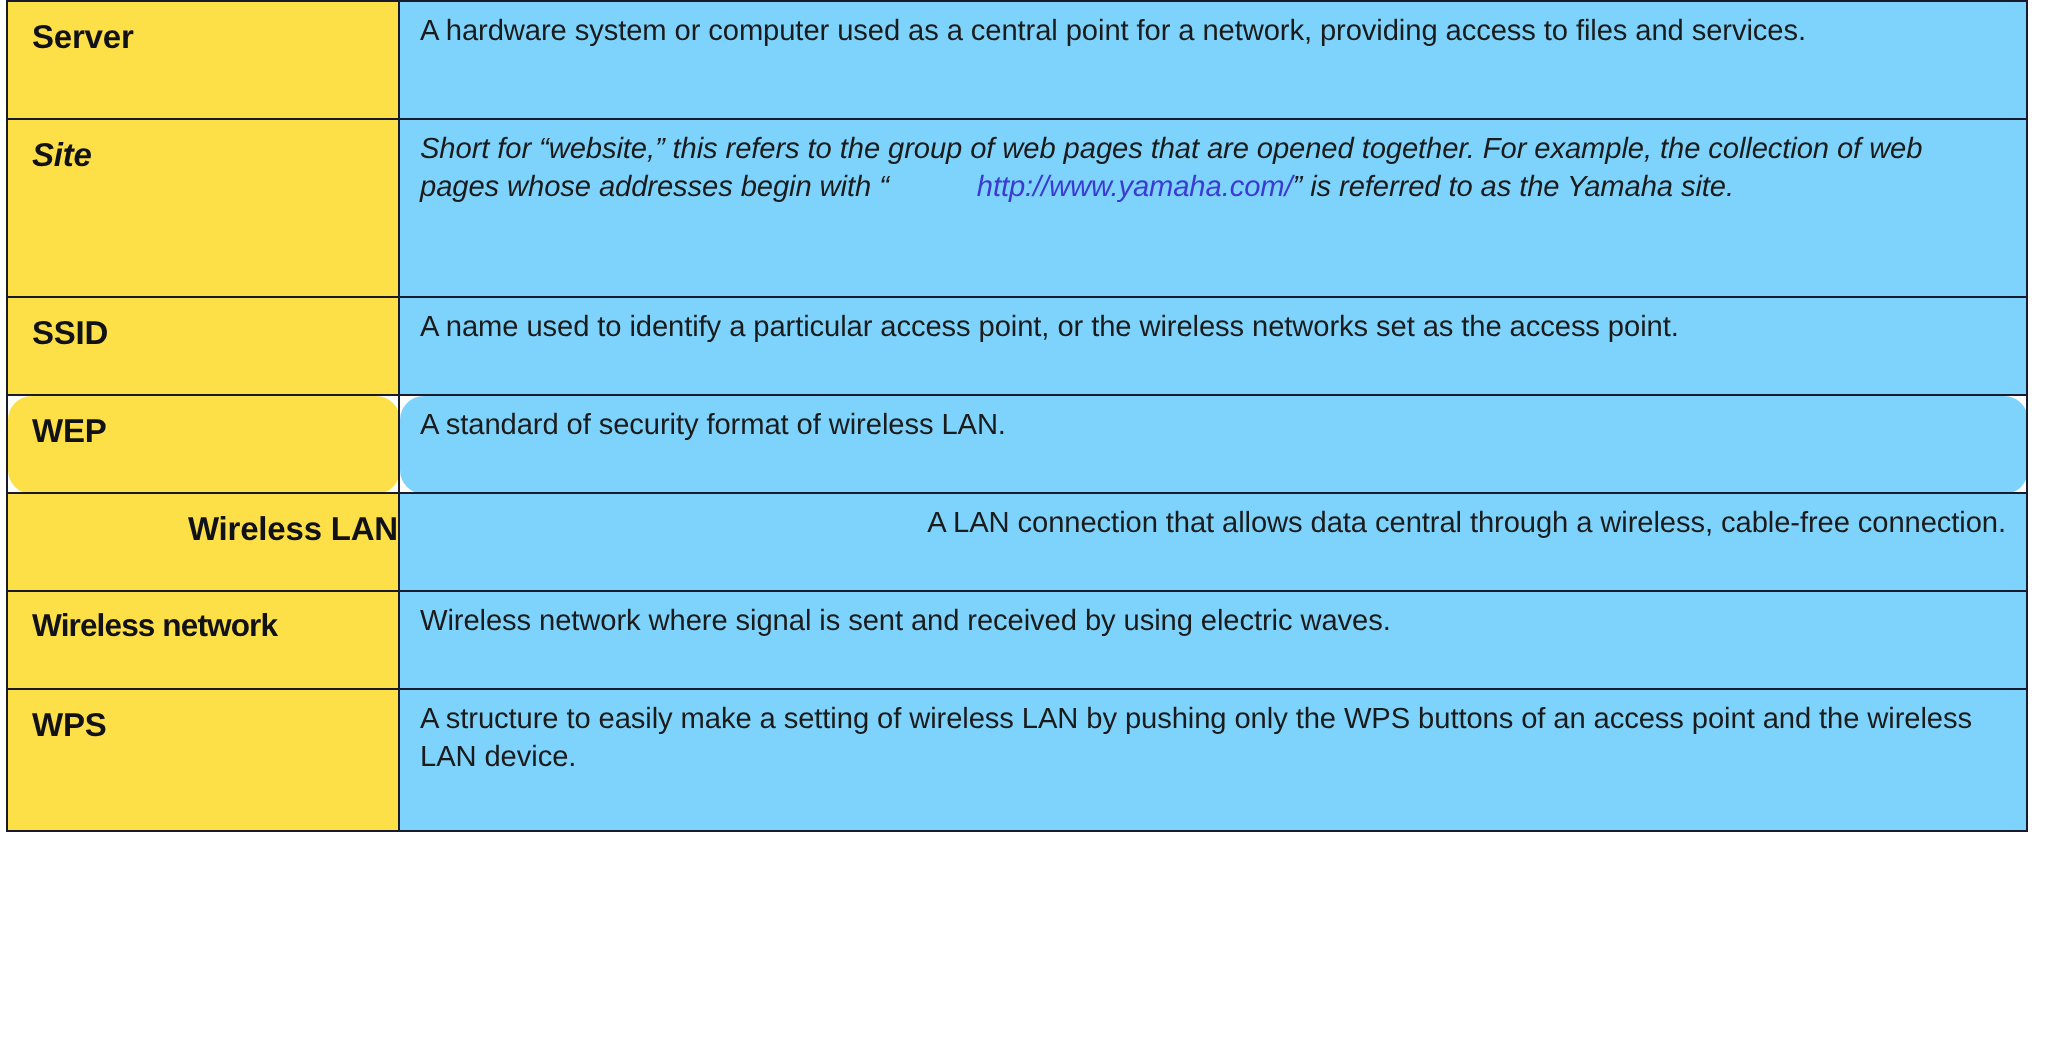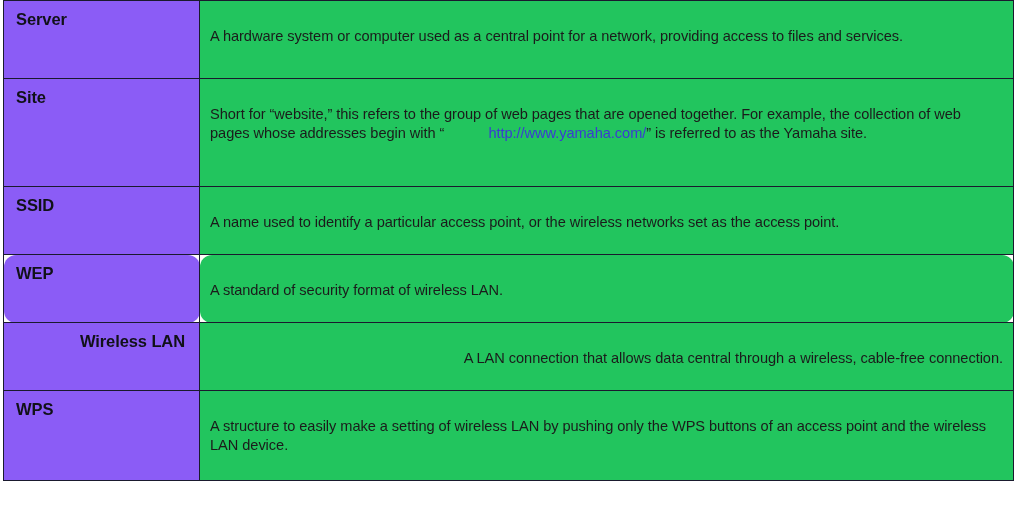--- a/index.html
+++ b/index.html
@@ -28,50 +28,50 @@
     border: 1px solid #1a1a2e;
     vertical-align: top;
     padding: 0;
   }
 
   
   col.term-col { width: 196px; }
   col.desc-col { width: 814px; }
 
   td.term {
-    background: #8b5cf6;
-    padding: 8px 14px 6px 12px;
+    background: #fde047;
+    padding: 8px 0 6px 12px;
     font-weight: bold;
     font-size: 16.5px;
     line-height: 1.28;
     color: #111118;
     letter-spacing: -0.1px;
   }
   td.term.condensed {
     font-size: 15.8px;
     letter-spacing: -0.45px;
   }
 
   td.desc {
-    background: #22c55e;
-    padding: 26px 10px 7px 10px;
+    background: #7dd3fc;
+    padding: 6px 10px 7px 10px;
     font-size: 14.6px;
     line-height: 1.33;
     color: #1b1b1b;
     letter-spacing: -0.05px;
   }
 
   td.desc .link {
     color: #3b3bd2;
     margin-left: 44px;
   }
 
   
   tr.r-server  td { height: 44px; }
-  tr.r-site    td { height: 74px; }
+  tr.r-site    td { height: 74px; font-style: italic; }
   tr.r-ssid    td { height: 34px; }
   tr.r-usb     td { height: 54px; }
   tr.r-wep     td { height: 34px; border-radius: 12px; }
   tr.r-wlan    td { height: 34px; text-align: right; }
   tr.r-wnet    td { height: 34px; }
   tr.r-wpa     td { height: 52px; }
   tr.r-wps     td { height: 56px; }
 </style>
 </head>
 <body>
@@ -95,18 +95,22 @@
       <td class="desc">A name used to identify a particular access point, or the wireless networks set as the access point.</td>
     </tr>
     <tr class="r-wep">
       <td class="term">WEP</td>
       <td class="desc">A standard of security format of wireless LAN.</td>
     </tr>
     <tr class="r-wlan">
       <td class="term">Wireless LAN</td>
       <td class="desc">A LAN connection that allows data central through a wireless, cable-free connection.</td>
     </tr>
+    <tr class="r-wnet">
+      <td class="term condensed">Wireless network</td>
+      <td class="desc">Wireless network where signal is sent and received by using electric waves.</td>
+    </tr>
     <tr class="r-wps">
       <td class="term">WPS</td>
       <td class="desc">A structure to easily make a setting of wireless LAN by pushing only the WPS buttons of an access point and the wireless LAN device.</td>
     </tr>
   </tbody>
 </table>
 
 </body></html>

